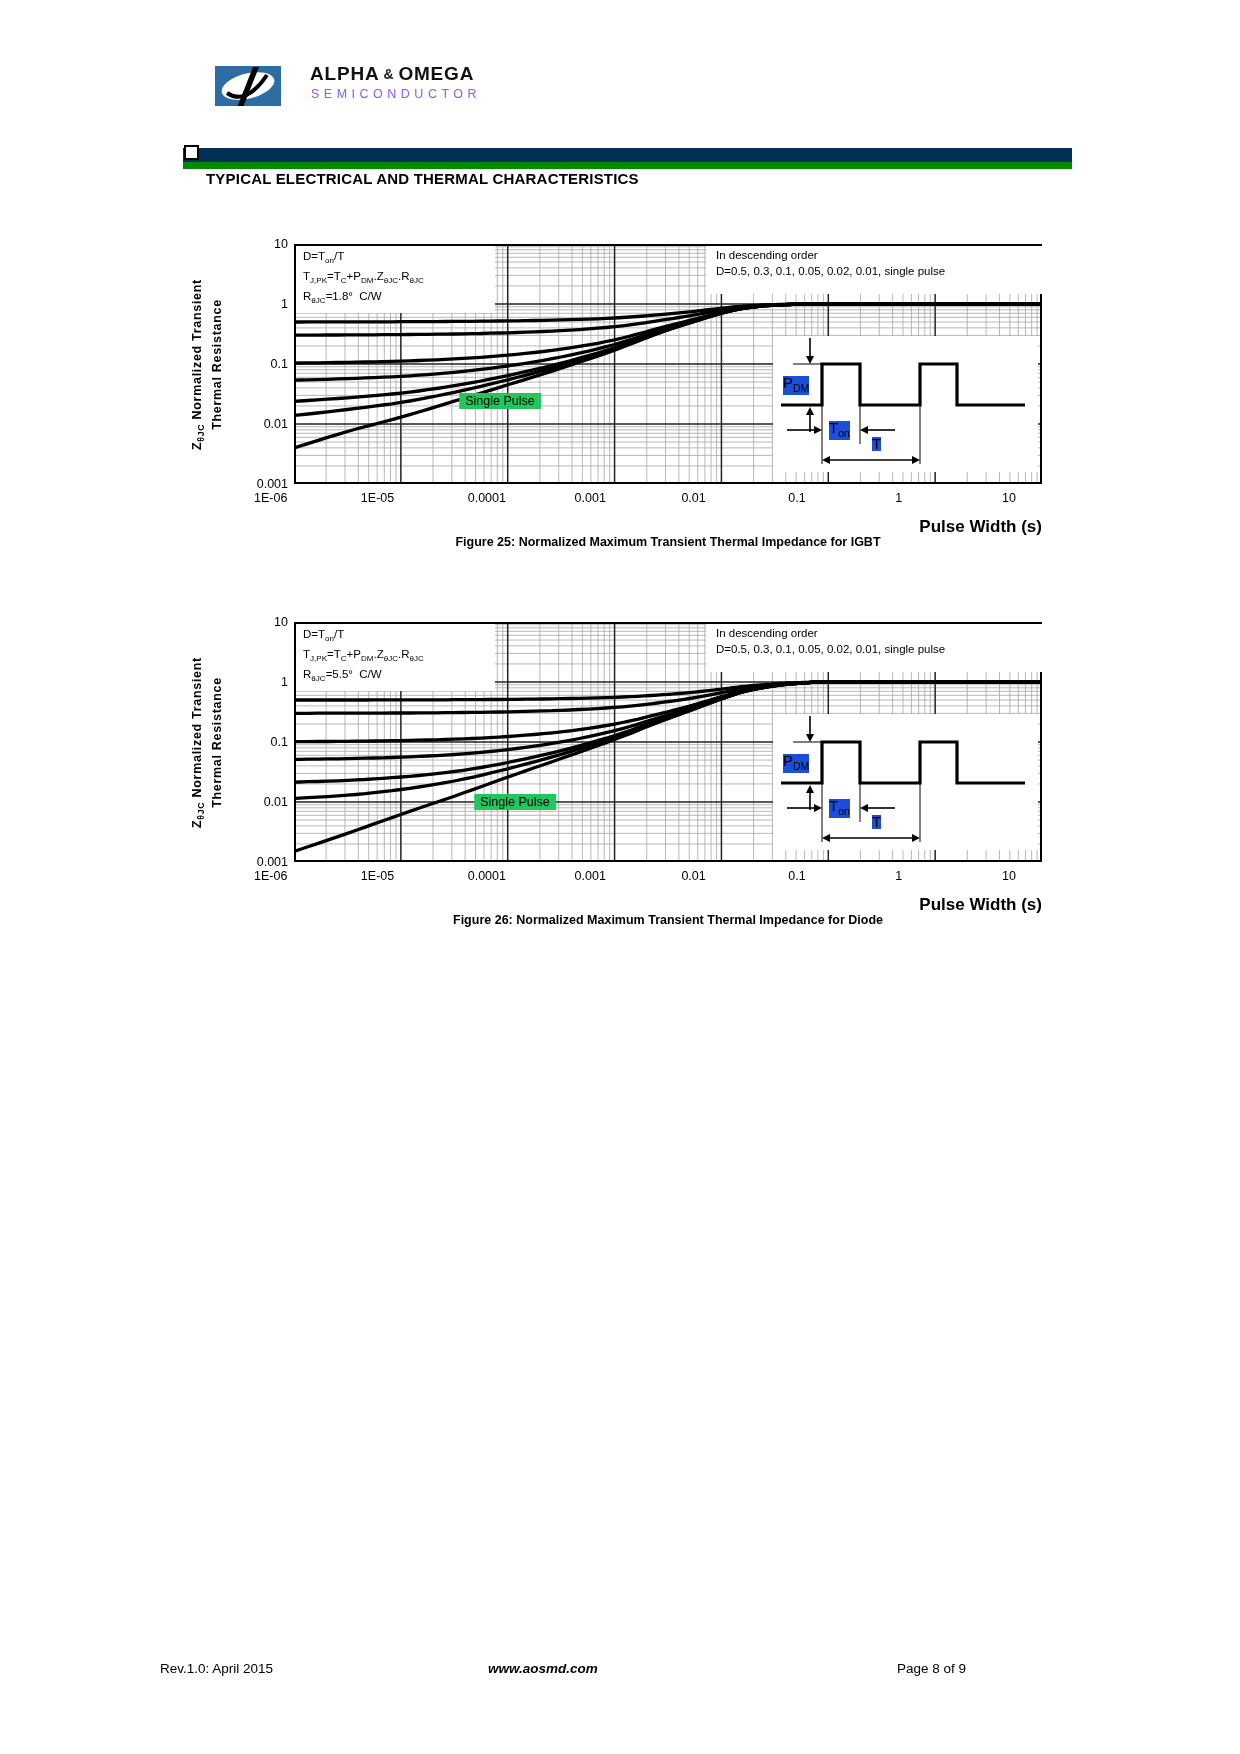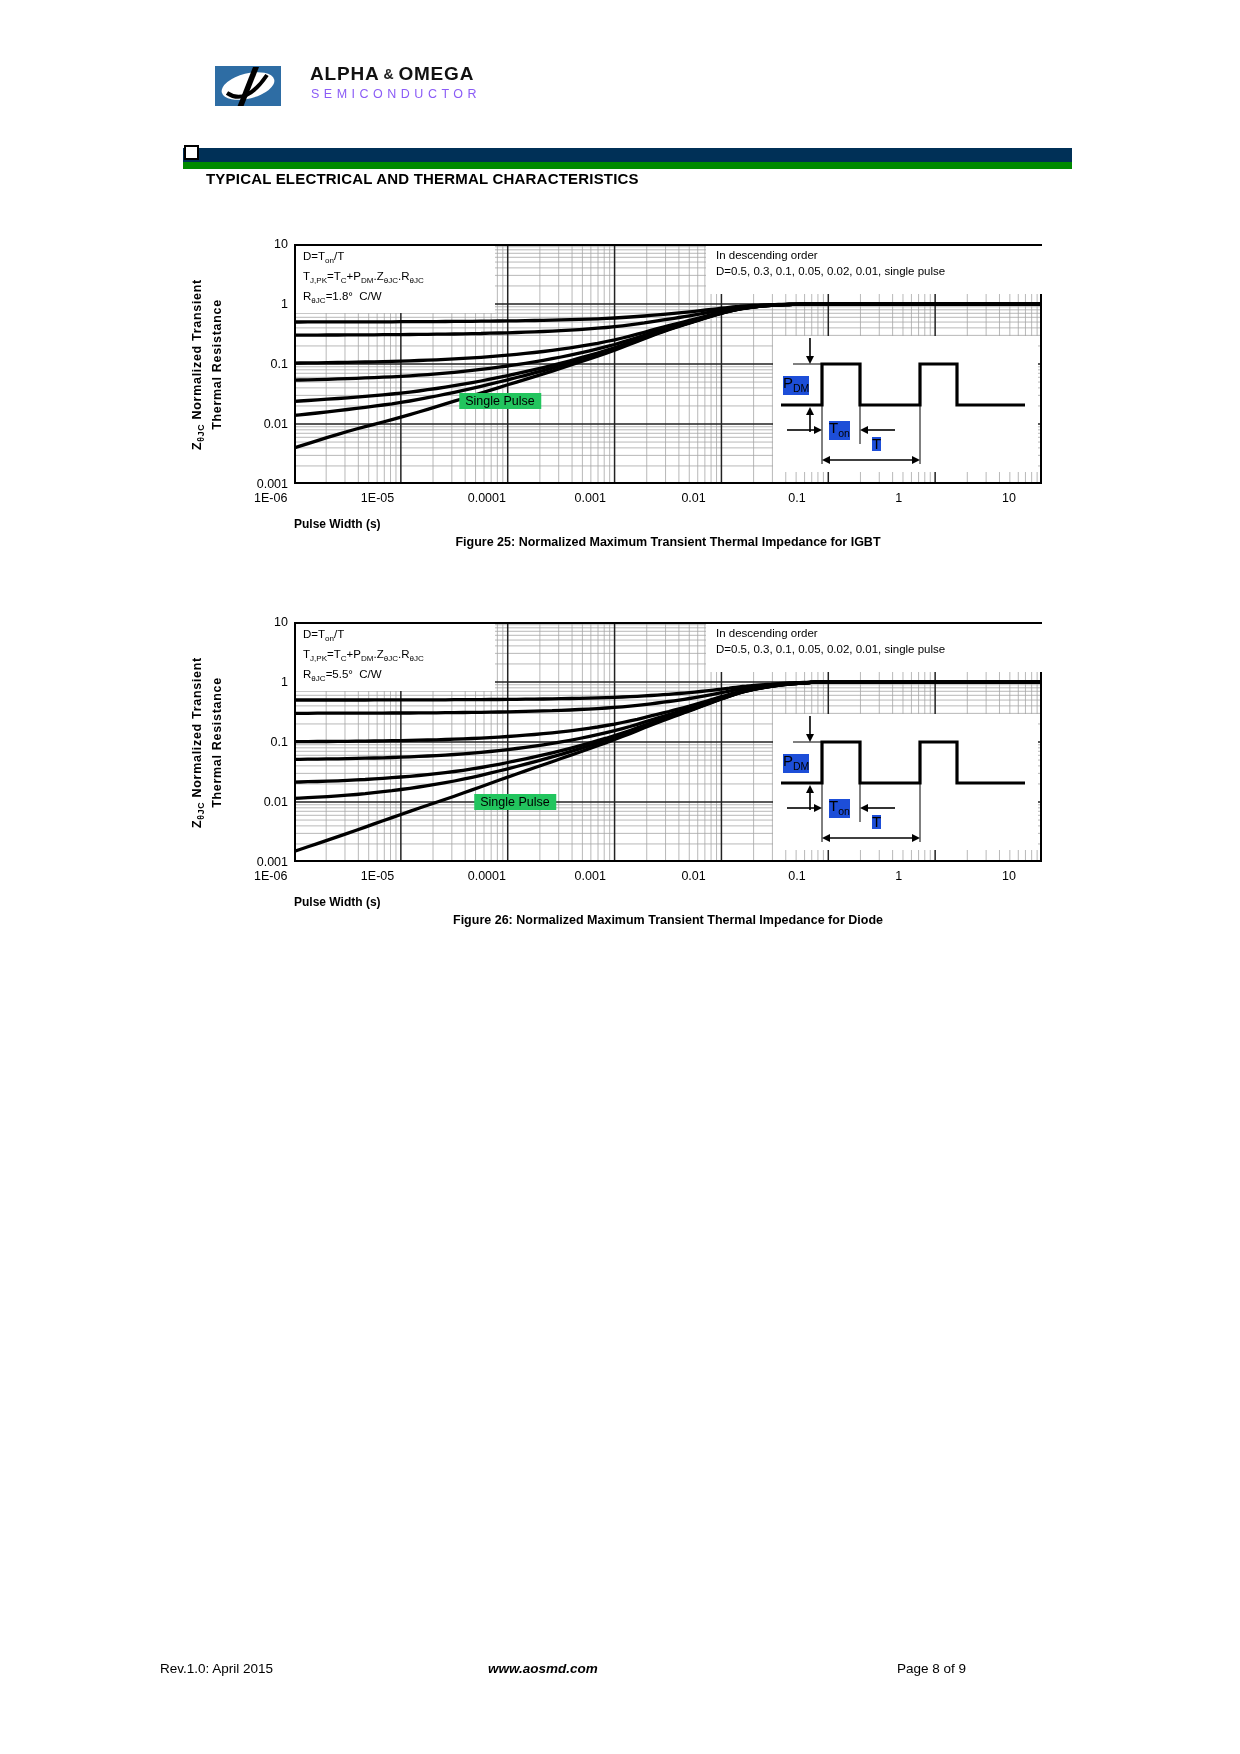--- a/index.html
+++ b/index.html
@@ -26,21 +26,21 @@
   .inset svg{position:absolute;left:0;top:0;}
   .inset .lbl{position:absolute;font-size:15px;background:#1d4ed8;line-height:14px;}
   .wf-thick{stroke:#000;stroke-width:3.2;fill:none;}
   .wf-thin{stroke:#000;stroke-width:1;fill:none;}
   .wf-arrow{stroke:#000;stroke-width:1.6;fill:none;}
   .wf-head{fill:#000;stroke:none;}
   .yticks{position:absolute;left:224px;top:0;width:64px;height:240px;}
   .yticks div{position:absolute;width:64px;text-align:right;font-size:12.5px;height:16px;line-height:16px;}
   .xticks{position:absolute;left:294px;top:247px;width:748px;height:16px;}
   .xticks div{position:absolute;width:80px;text-align:left;font-size:12.5px;}
-  .xlabel{position:absolute;left:294px;top:273px;width:748px;text-align:left;font-weight:bold;font-size:12px;}
+  .xlabel{position:absolute;left:294px;top:273px;width:748px;text-align:right;font-weight:bold;font-size:17px;}
   .caption{position:absolute;left:294px;top:291px;width:748px;text-align:center;font-weight:bold;font-size:12.5px;}
   .ylabel{position:absolute;left:75px;top:105px;width:260px;height:31px;transform:rotate(-90deg);
           font-weight:bold;font-size:12.5px;letter-spacing:.7px;text-align:center;line-height:15.5px;white-space:nowrap;}
   sub{font-size:70%;}
   
   .footer-left{position:absolute;left:160px;top:1661px;font-size:13.5px;}
   .footer-center{position:absolute;left:488px;top:1661px;font-size:13.5px;font-weight:bold;font-style:italic;}
   .footer-right{position:absolute;left:897px;top:1661px;font-size:13.5px;}
 </style>
 </head>

